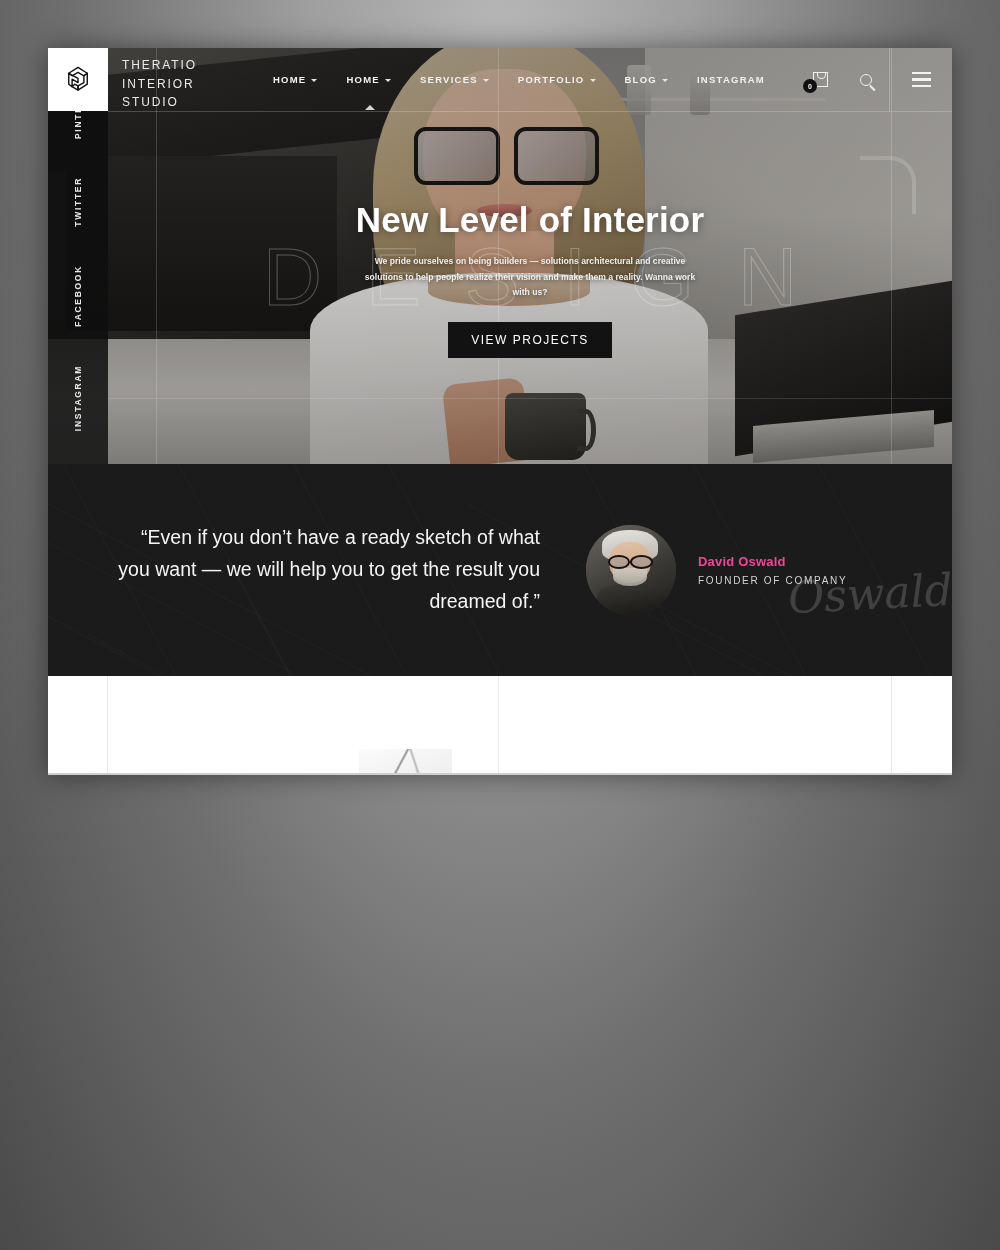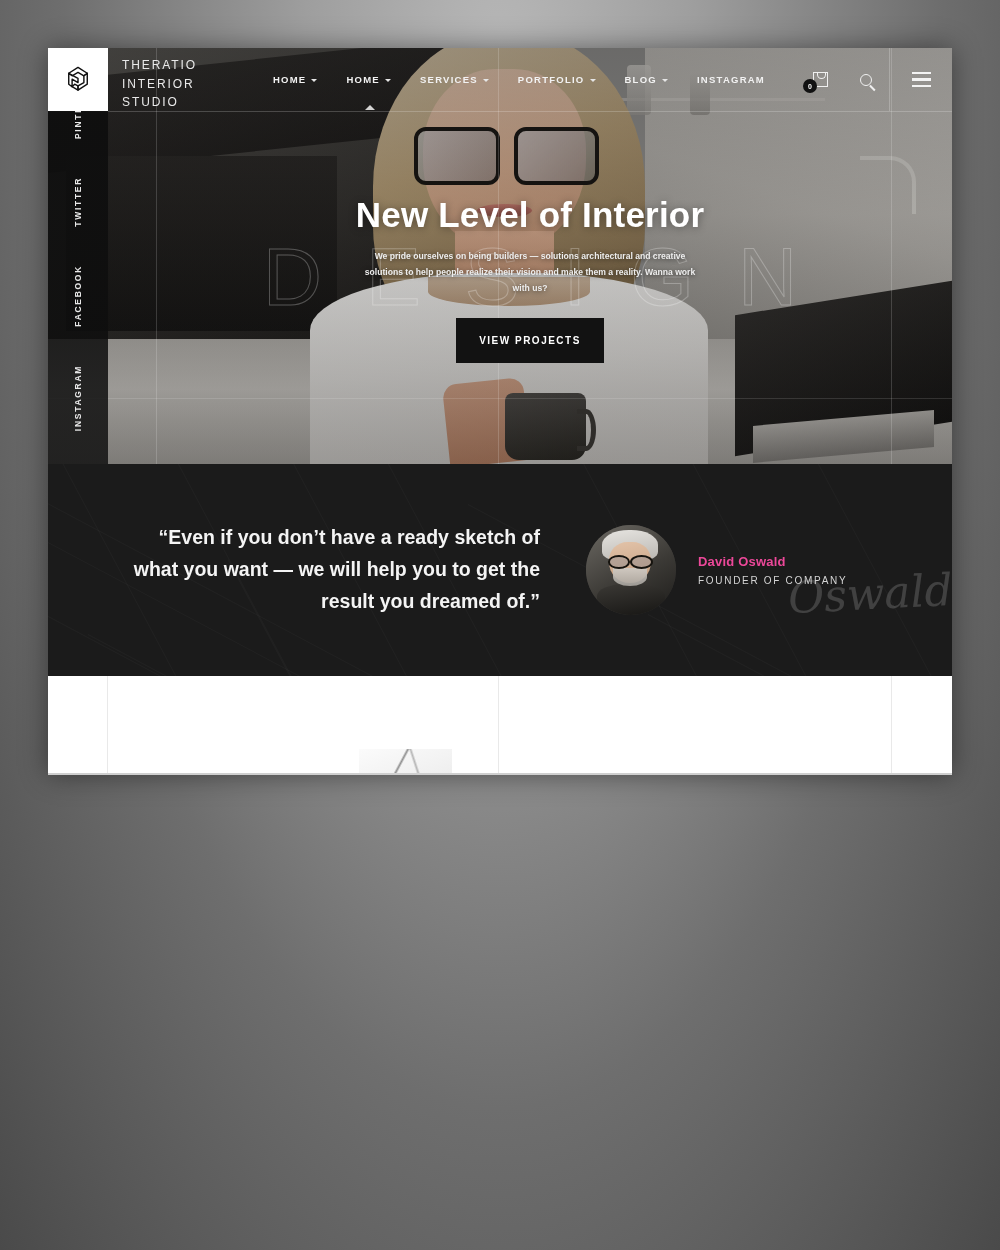--- a/index.html
+++ b/index.html
@@ -287,38 +287,38 @@
   }
   .hero-sub {
     position:relative;
     margin-top:13px; width:350px; text-align:center;
     font-size:8.6px; line-height:1.85; color:#ededed; font-weight:700;
     text-shadow:0 1px 5px rgba(0,0,0,.55);
   }
   .hero-btn {
     position:relative; margin-top:21px;
     background:#121212; color:#fff;
-    font-size:10px; font-weight:700; letter-spacing:1.5px;
-    padding:17px 23px; border:none; cursor:pointer;
+    font-size:12px; font-weight:400; letter-spacing:1.5px;
+    padding:11px 23px; border:none; cursor:pointer;
   }
 
   
   .testi {
     position:relative; width:904px; height:212px;
     background:#1b1b1b; overflow:hidden;
     display:flex; align-items:center;
   }
   .blueprint { position:absolute; inset:0; opacity:.5; }
   .bp-l {
     position:absolute; background:rgba(255,255,255,.055); height:1px;
     transform-origin:left center;
   }
   .testi-quote {
     width:430px; margin-left:62px; text-align:right;
-    color:#f4f4f4; font-size:19.5px; font-weight:700;
+    color:#f4f4f4; font-size:19.5px; font-weight:400;
     line-height:1.63; position:relative; z-index:2;
   }
   .testi-author {
     display:flex; align-items:center; gap:22px;
     margin-left:46px; position:relative; z-index:2;
   }
   .avatar {
     width:90px; height:90px; border-radius:50%; overflow:hidden;
     flex:none; position:relative;
     background:linear-gradient(165deg,#4c4944 0%,#222 100%);

